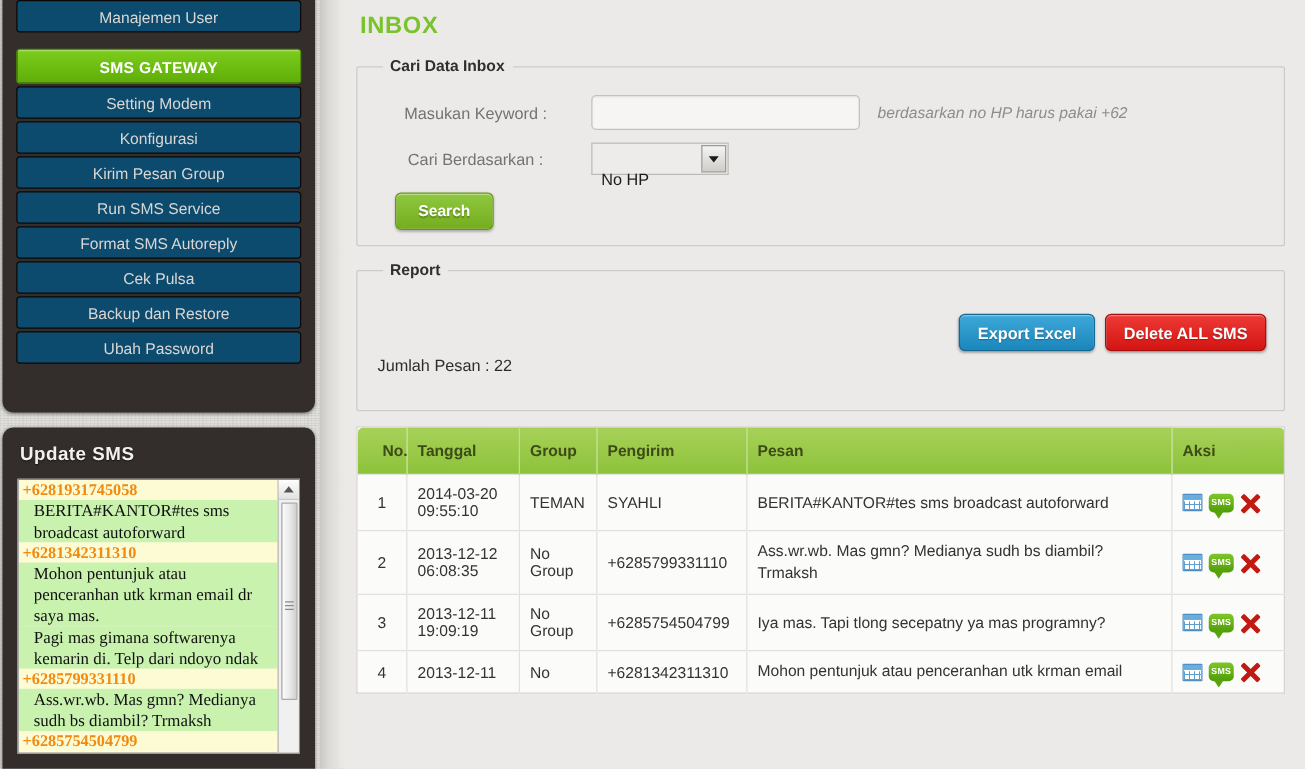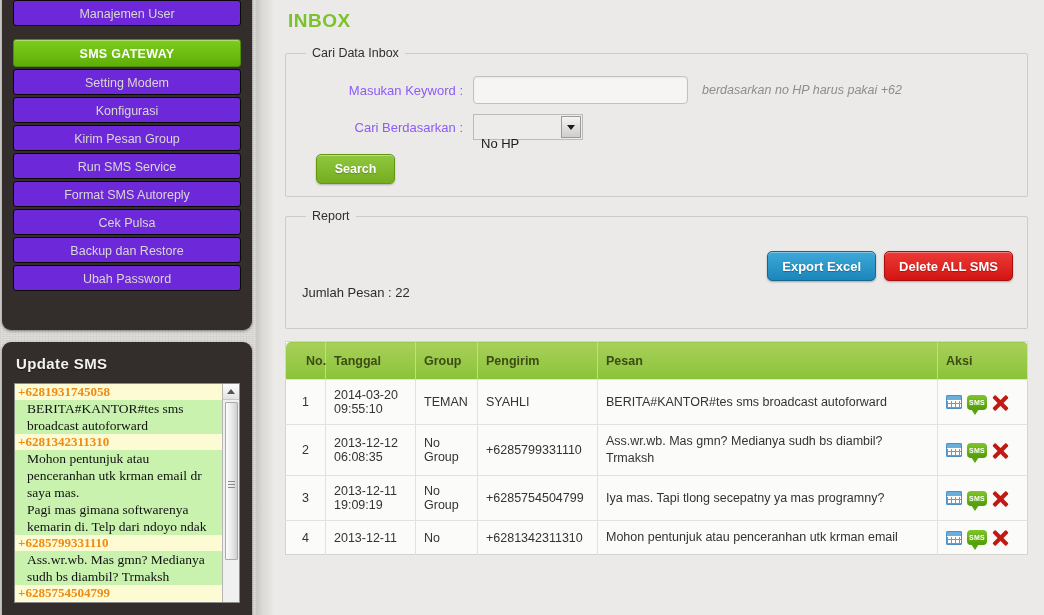--- a/index.html
+++ b/index.html
@@ -55,21 +55,21 @@
 
   .menu-item {
     display: block;
     width: 228px;
     height: 26px;
     line-height: 26px;
     margin: 0 auto 2px auto;
     text-align: center;
     font-size: 12.5px;
     color: #d9d7d3;
-    background: #6d28d9;
+    background: #0c4a6e;
     border: 1px solid #0a0807;
     border-radius: 3px;
     cursor: pointer;
     white-space: nowrap;
     overflow: hidden;
   }
   .menu-gap { height: 11px; }
 
   .menu-item.active {
     background: linear-gradient(180deg, #7dcd1e 0%, #5fae07 100%);
@@ -190,37 +190,37 @@
 
   fieldset.box {
     border: 1px solid #cdcbc8;
     border-radius: 2px;
     margin: 0 0 12px 0;
     padding: 6px 12px 10px 12px;
     background: #eceae8;
   }
   fieldset.box > legend {
     font-size: 12.5px;
-    font-weight: normal;
+    font-weight: bold;
     color: #2f2f2f;
     padding: 0 6px;
     margin-left: 8px;
   }
 
   .form-row {
     display: flex;
     align-items: center;
     padding: 10px 0 0 0;
   }
   .form-label {
     width: 175px;
-    text-align: right;
+    text-align: center;
     padding-right: 10px;
     font-size: 13px;
-    color: #8b5cf6;
+    color: #737373;
   }
   .keyword-input {
     width: 215px;
     height: 28px;
     border: 1px solid #c3c1bd;
     border-radius: 4px;
     background: #f6f5f3;
     padding: 0 8px;
     font-size: 13px;
     font-family: "Liberation Sans", sans-serif;

